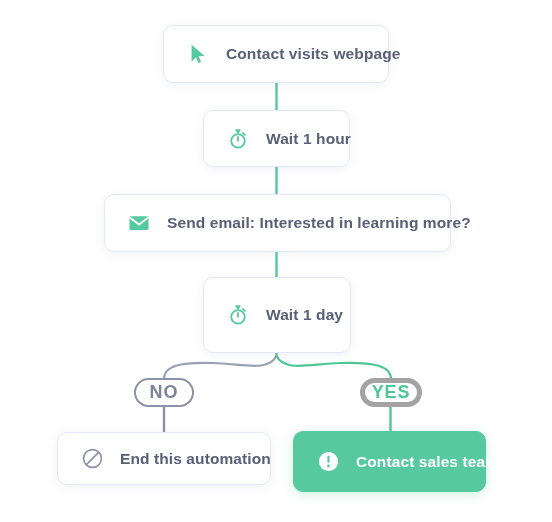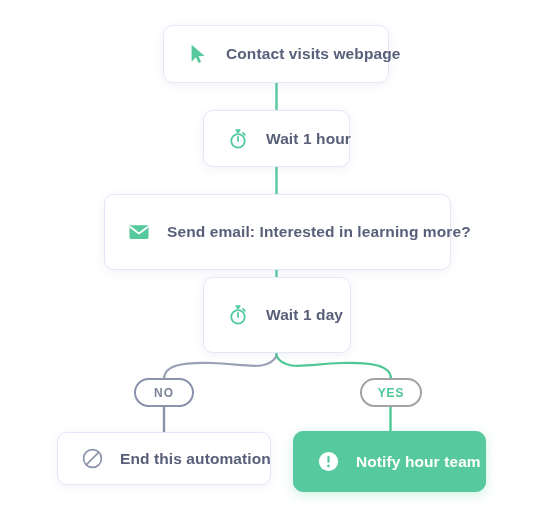--- a/index.html
+++ b/index.html
@@ -63,48 +63,48 @@
   .node.filled {
     background: #56c99e;
     border-color: #56c99e;
     box-shadow: 0 3px 12px rgba(86,201,158,0.28);
   }
   .node.filled .lbl { color: #ffffff; }
 
   
   #node-trigger   { left: 163px; top: 25px;  width: 226px; height: 58px; }
   #node-wait-hour { left: 203px; top: 110px; width: 147px; height: 57px; align-items: center; }
-  #node-email     { left: 104px; top: 194px; width: 347px; height: 76px; }
+  #node-email     { left: 104px; top: 194px; width: 347px; height: 58px; }
   #node-wait-day  { left: 203px; top: 277px; width: 148px; height: 76px; }
   #node-end       { left: 57px;  top: 432px; width: 214px; height: 53px; }
   #node-notify    { left: 293px; top: 431px; width: 193px; height: 61px; }
 
   
   .pill {
     position: absolute;
     box-sizing: border-box;
     display: flex;
     align-items: center;
     justify-content: center;
     height: 29px;
     border-radius: 15px;
     background: #ffffff;
-    font-size: 12px;
+    font-size: 18px;
     font-weight: 700;
     letter-spacing: .9px;
     z-index: 3;
   }
   #pill-no {
     left: 134px; top: 378px; width: 60px;
     border: 2px solid #8b93ab;
     color: #7d8499;
   }
   #pill-yes {
     left: 360px; top: 378px; width: 62px;
-    border: 2px solid #a3a3a3;
+    border: 5px solid #a3a3a3;
     color: #4cc795;
   }
 </style>
 </head>
 <body>
 
 <div id="canvas">
 
   <svg id="wires" viewBox="0 0 552 522" width="552" height="522" fill="none">
 
@@ -188,16 +188,16 @@
   </div>
 
   <div class="node filled" id="node-notify">
     <span class="ico">
       <svg width="23" height="23" viewBox="0 0 24 24" aria-hidden="true">
         <circle cx="12" cy="12" r="10" fill="#ffffff"></circle>
         <rect x="10.85" y="5.9" width="2.3" height="7.5" rx="1.15" fill="#56c99e"></rect>
         <circle cx="12" cy="16.7" r="1.45" fill="#56c99e"></circle>
       </svg>
     </span>
-    <span class="lbl">Notify hour team</span>
+    <span class="lbl">Contact sales team</span>
   </div>
 
 </div>
 
 </body></html>

